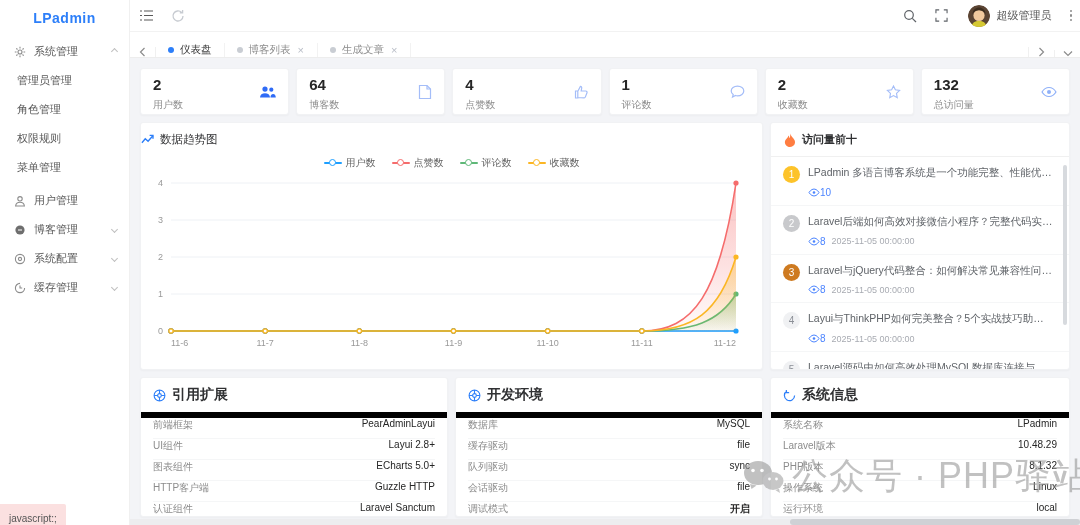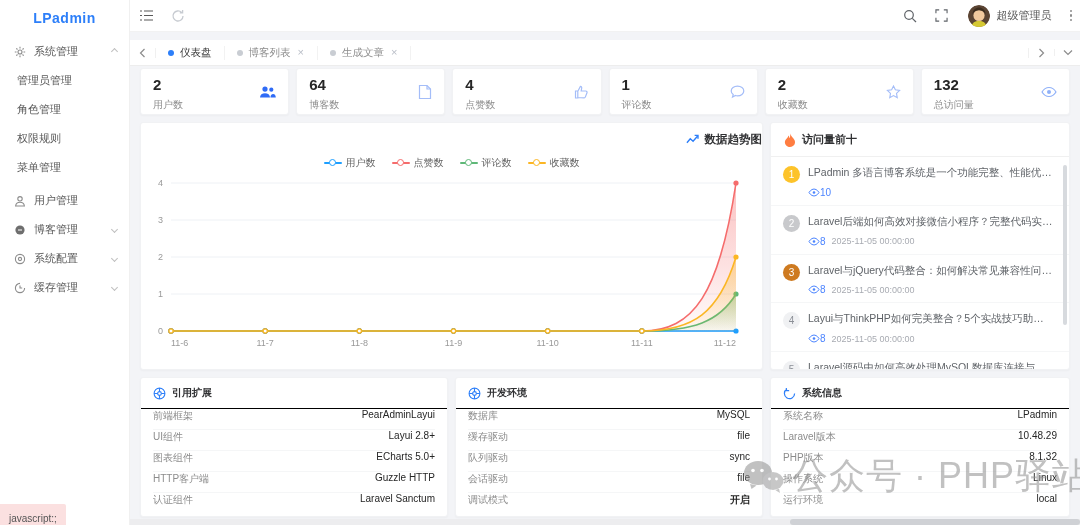--- a/index.html
+++ b/index.html
@@ -18,42 +18,42 @@
   .menu-gap{height:4px}
   
   .topbar{position:absolute;left:130px;top:0;width:950px;height:32px;background:#fff;border-bottom:1px solid #f2f2f2;display:flex;align-items:center;z-index:4}
   .tb-btn{width:32px;height:32px;display:flex;align-items:center;justify-content:center;cursor:pointer}
   .tb-right{margin-left:auto;display:flex;align-items:center;}
   .avatar{width:22px;height:22px;border-radius:50%;overflow:hidden;margin:0 7px 0 10px;cursor:pointer}
   .username{color:#595959;font-size:11px;margin-right:10px}
   .vdots{display:flex;flex-direction:column;gap:2px;align-items:center;cursor:pointer;padding:4px 8px}
   .vdots i{width:2.5px;height:2.5px;border-radius:50%;background:#8c8c8c}
   
-  .tabbar{position:absolute;left:130px;top:40px;width:950px;height:26px;background:#fff;border-bottom:1px solid #ededed;display:flex;align-items:center;z-index:4}
+  .tabbar{position:absolute;left:130px;top:32px;width:950px;height:26px;background:#fff;border-bottom:1px solid #ededed;display:flex;align-items:flex-end;z-index:4}
   .tab-nav{width:26px;display:flex;align-items:center;justify-content:center;border-right:1px solid #f0f0f0;color:#8c8c8c;cursor:pointer}
   .tab{display:flex;align-items:center;padding:0 12px;border-right:1px solid #f2f2f2;font-size:10.5px;color:#8c8c8c;cursor:pointer;gap:6px}
   .tab.active{color:#333}
   .tab .dot{width:6px;height:6px;border-radius:50%;background:#c9cdd3}
   .tab.active .dot{background:#2d7ff9}
   .tab .close{color:#b9bec7;font-size:11px;line-height:1;padding:0 1px}
   .tab-spacer{flex:1}
   .tab-nav.right{border-right:none;border-left:1px solid #f0f0f0}
   
   .main{position:absolute;left:130px;top:58px;width:950px;height:467px;padding:10px;overflow:hidden}
   .card{background:#fff;border:1px solid #f1f2f4;border-radius:3px;box-shadow:0 1px 2px rgba(0,0,0,.03)}
   
   .stats-row{display:flex;gap:7px}
   .stat-card{flex:1;height:47px;position:relative;padding:8px 12px;cursor:default}
   .stat-value{font-size:15px;font-weight:bold;color:#262626;line-height:1.1}
   .stat-label{font-size:10px;color:#8c8c8c;margin-top:4px}
   .stat-icon{position:absolute;right:12px;top:50%;transform:translateY(-50%)}
   
   .mid-row{display:flex;gap:7px;margin-top:7px;height:248px}
   .chart-card{flex:1;padding-top:9px;overflow:hidden}
-  .chart-title{display:flex;align-items:center;justify-content:flex-end;gap:6px;font-weight:bold;font-size:11.5px;color:#303133}
+  .chart-title{display:flex;align-items:center;justify-content:flex-start;gap:6px;font-weight:normal;font-size:11.5px;color:#303133}
   .legend{display:flex;justify-content:center;gap:16px;margin-top:8px;height:16px;align-items:center}
   .lg-item{display:flex;align-items:center;gap:4px;font-size:10px;color:#666;cursor:pointer}
   .lg-mark{position:relative;width:18px;height:8px}
   .lg-mark .lg-line{position:absolute;left:0;top:3px;width:18px;height:2px;border-radius:1px}
   .lg-mark .lg-ring{position:absolute;left:5.5px;top:0;width:7px;height:7px;border-radius:50%;background:#fff;border:1.5px solid}
   
   .visits-panel{width:300px;position:relative;overflow:hidden}
   .vp-header{display:flex;align-items:center;gap:6px;padding:9px 13px;border-bottom:1px solid #f0f0f0;font-weight:bold;font-size:11px;color:#303133}
   .vp-list{overflow:hidden;height:216px}
   .vp-item{display:flex;padding:8px 16px 7px 12px;border-bottom:1px solid #f5f6f7;gap:8px;cursor:pointer}
@@ -63,21 +63,21 @@
   .vp-body{flex:1;min-width:0}
   .vp-title{font-size:10.5px;color:#5f6368;white-space:nowrap;overflow:hidden;text-overflow:ellipsis;line-height:1.5}
   .vp-meta{display:flex;align-items:center;gap:0;margin-top:6px}
   .vp-views{color:#4c84ff;font-size:10px}
   .vp-date{color:#a8abb2;font-size:9px;margin-left:6px}
   .vp-scrollbar{position:absolute;right:2px;top:42px;width:4px;height:160px;background:#d7dade;border-radius:2px}
   
   .bot-row{display:flex;gap:7px;margin-top:7px}
   .info-card{flex:1;height:140px;overflow:hidden}
   .info-card.fixed{flex:none;width:300px}
-  .ic-header{display:flex;align-items:center;gap:6px;padding:8px 12px;border-bottom:1px solid #000000;font-weight:bold;font-size:10px;color:#303133}
+  .ic-header{display:flex;align-items:center;gap:6px;padding:8px 12px;border-bottom:6px solid #000000;font-weight:bold;font-size:14px;color:#303133}
   .ic-row{display:flex;align-items:flex-start;justify-content:space-between;height:21px;margin:0 12px;border-bottom:1px solid #f5f6f7;font-size:10px}
   .ic-row:last-child{border-bottom:none}
   .ic-label{color:#8c8c8c}
   .ic-value{color:#262626}
   
   .watermark{position:absolute;left:742px;top:452px;display:flex;align-items:center;gap:8px;z-index:9;pointer-events:none;opacity:.55}
   .wm-text{font-size:36px;color:#8f8f8f;letter-spacing:1px;white-space:nowrap}
   
   .status-tip{position:absolute;left:0;top:504px;background:#fbe0e0;color:#555;font-size:10px;padding:9px 9px;z-index:10;border-radius:0 2px 0 0}
   .hscroll{position:absolute;left:130px;top:519px;width:950px;height:6px;background:#ededef;z-index:8}

